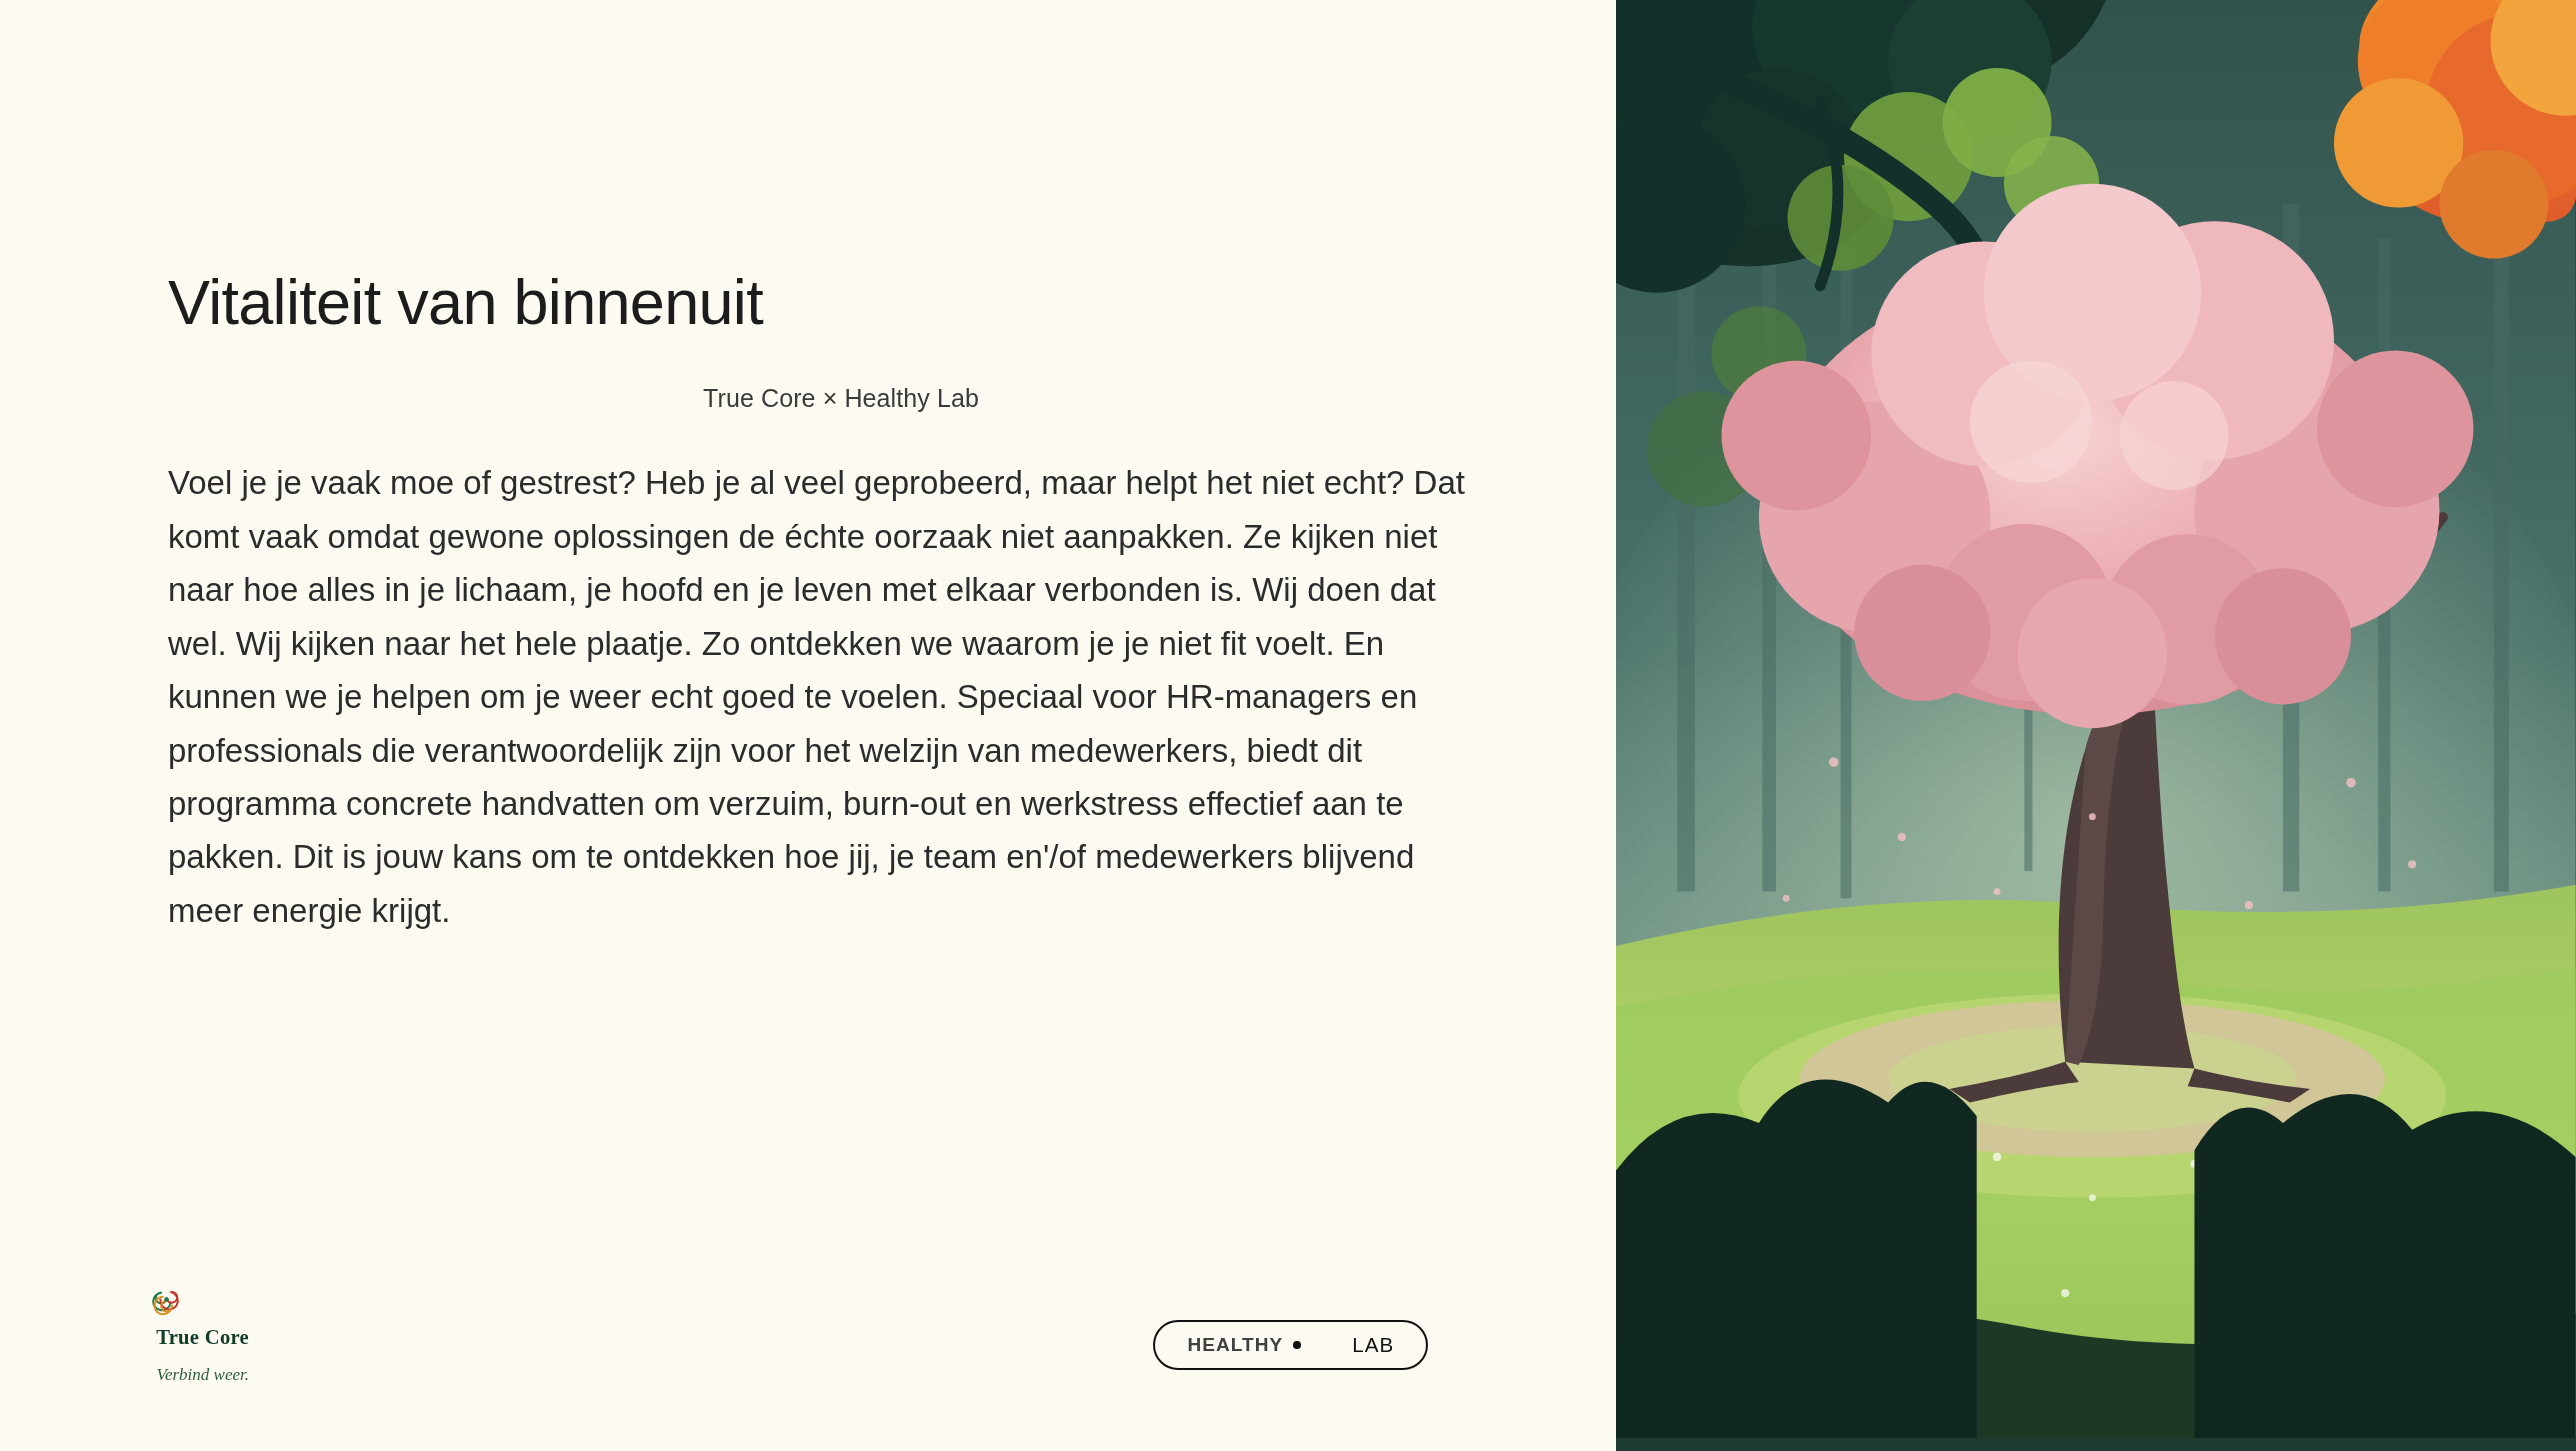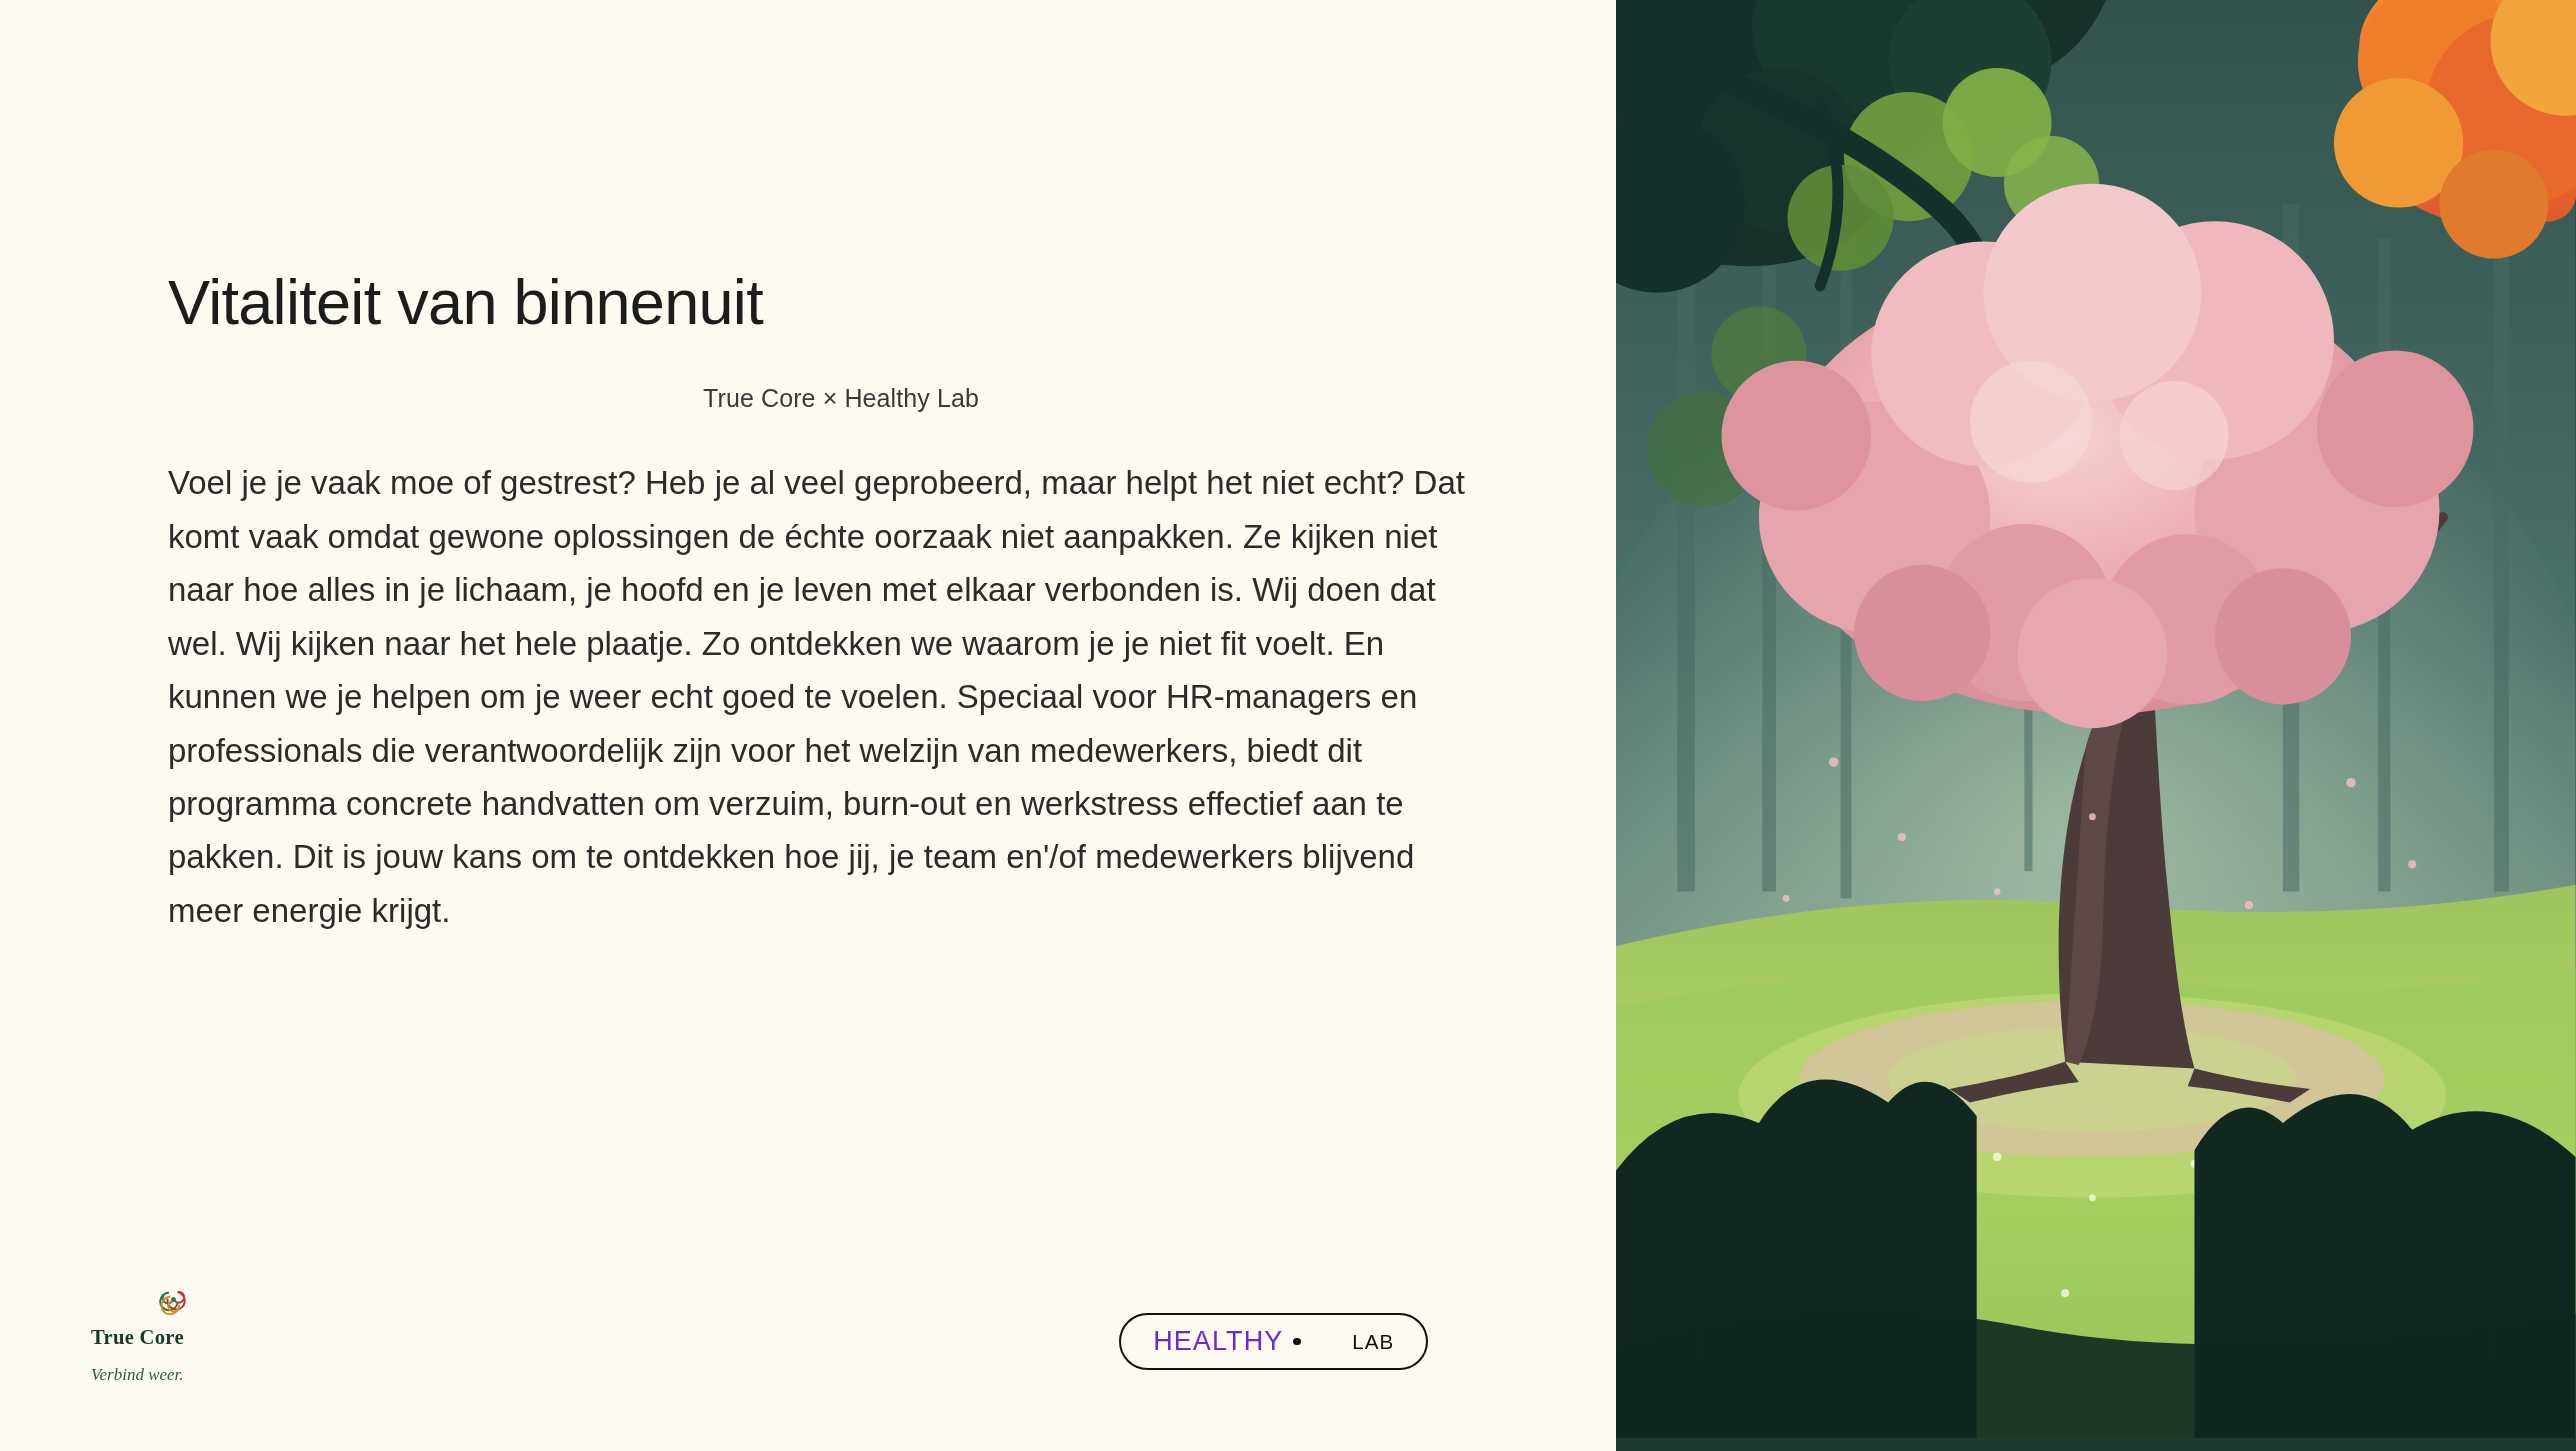--- a/index.html
+++ b/index.html
@@ -56,24 +56,24 @@
   .body-copy {
     font-size:33px;
     font-weight:400;
     color:#2b2b2b;
     line-height:1.62;
     max-width:1326px;
   }
   
   .truecore {
     position:absolute;
-    left:66px;
+    left:59px;
     bottom:66px;
     width:165px;
-    text-align:left;
+    text-align:right;
   }
   .tc-mark {
     width:43px; height:43px;
     margin:0 auto 5.5px auto;
     display:block;
   }
   .tc-name {
     font-family:"Liberation Serif", serif;
     font-size:20.6px;
     font-weight:700;
@@ -94,24 +94,24 @@
     bottom:81px;
     border:2.7px solid #111;
     border-radius:32px;
     padding:11px 32px;
     display:flex;
     align-items:center;
     gap:9.6px;
     background:#fdfaf2;
   }
   .hl-strong {
-    font-size:27px;
-    font-weight:400;
+    font-size:19px;
+    font-weight:700;
     letter-spacing:1.1px;
-    color:#6d28d9;
+    color:#404040;
   }
   .hl-dot {
     width:7.6px; height:7.6px;
     border-radius:50%;
     background:#111;
     display:inline-block;
   }
   .hl-light {
     font-size:20.6px;
     font-weight:400;

